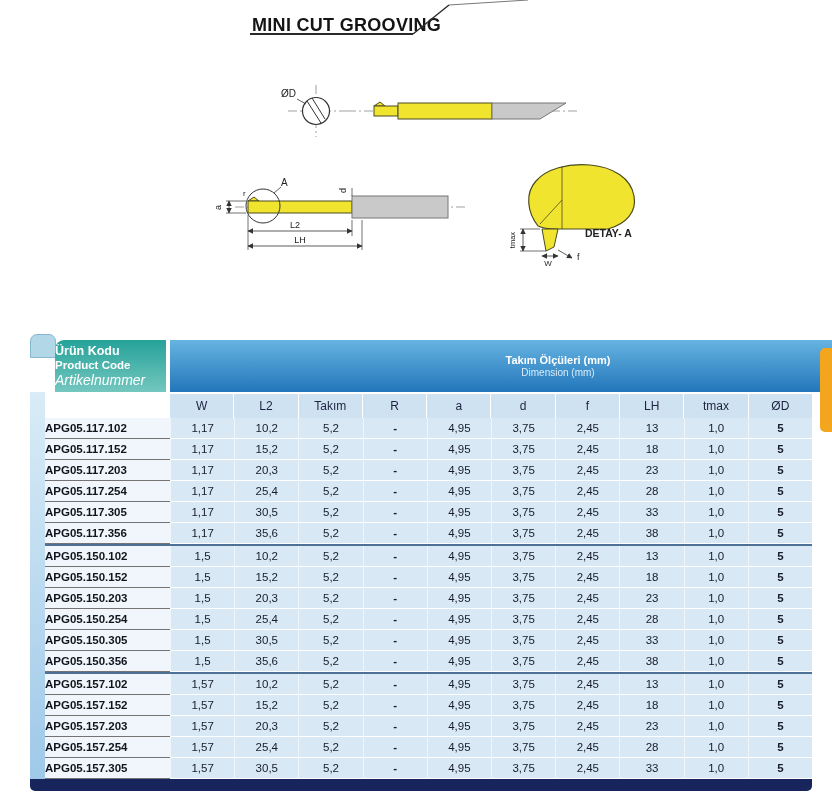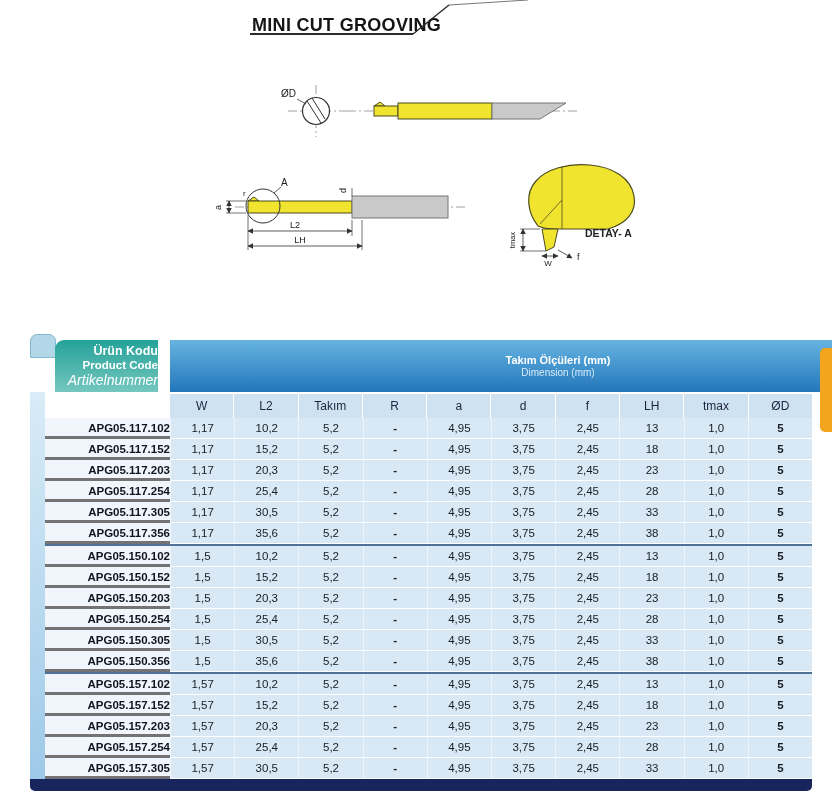--- a/index.html
+++ b/index.html
@@ -4,38 +4,38 @@
 <style>
   *{box-sizing:border-box;margin:0;padding:0}
   html,body{width:832px;height:796px}
   body{position:relative;background:#fff;font-family:"Liberation Sans",sans-serif;overflow:hidden}
 
   .page-title{position:absolute;left:252px;top:15px;font-size:18px;font-weight:bold;color:#141414;letter-spacing:.3px}
   #top-svg{position:absolute;left:0;top:0}
 
   .tbl{position:absolute;left:30px;top:332px;width:782px;height:459px}
   .corner-tab{position:absolute;left:0;top:2px;width:26px;height:24px;background:#b2d8e8;border:1px solid #85b8cf;border-radius:7px 7px 0 0}
-  .ph{position:absolute;left:25px;top:8px;width:103px;height:52px;background:linear-gradient(180deg,#25a299 0%,#74c7bf 100%);border-radius:9px 0 0 0;color:#fff;text-align:right;display:flex;flex-direction:column;justify-content:center;gap:1px}
+  .ph{position:absolute;left:25px;top:8px;width:111px;height:52px;background:linear-gradient(180deg,#25a299 0%,#74c7bf 100%);border-radius:9px 0 0 0;color:#fff;text-align:left;display:flex;flex-direction:column;justify-content:center;gap:1px}
   .ph .t1{font-size:12.5px;font-weight:bold}
   .ph .t2{font-size:11.5px;font-weight:bold;}
   .ph .t3{font-size:14px;font-style:italic}
   .dh{position:absolute;left:140px;top:8px;width:776px;height:52px;background:linear-gradient(180deg,#67b4e2 0%,#2276ba 100%);color:#fff;text-align:center;display:flex;flex-direction:column;justify-content:center;gap:1px}
   .dh .t1{font-size:11px;font-weight:bold}
   .dh .t2{font-size:10px;color:#d9ecfa}
   .dh .t3{font-size:10px;font-style:italic}
 
   .colrow{position:absolute;left:140px;top:60px;width:642px;height:26px;display:flex;background:#cfe2f1;border-top:2px solid #fff}
   .colrow .ch{flex:1;text-align:center;line-height:24px;font-size:12px;color:#1c2340;border-left:1px solid #fff}
   .colrow .ch:first-child{border-left:none}
 
   .strip{position:absolute;left:0;top:60px;width:15px;height:387px;background:linear-gradient(180deg,#d9ecf7 0%,#9ec9e8 100%)}
 
   .tbody{position:absolute;left:15px;top:86px;width:767px}
   .row{display:flex;height:21px}
-  .codecell{width:125px;background:#f0f6fb;text-align:right;font-size:11.5px;line-height:20px;font-weight:bold;color:#10141f;border-bottom:3px solid #737373}
+  .codecell{width:125px;background:#f0f6fb;text-align:left;font-size:11.5px;line-height:20px;font-weight:bold;color:#10141f;border-bottom:1px solid #737373}
   .vals{flex:1;display:flex}
   .vcell{flex:1;text-align:center;font-size:11.5px;line-height:20px;color:#161b28;background:#d8e9f5;border-left:1px solid rgba(255,255,255,.6);border-bottom:1px solid #fff}
   .vcell.bold{font-weight:bold}
   .gsep{height:2px;background:#4f7196}
 
   .footer-bar{position:absolute;left:0;bottom:0;width:782px;height:12px;background:#17255c;border-radius:0 0 5px 5px}
   .orange-tab{position:absolute;left:820px;top:348px;width:12px;height:84px;background:#f3a51e;border-radius:5px 0 0 5px}
 
   text{font-family:"Liberation Sans",sans-serif;fill:#222}
 </style>

